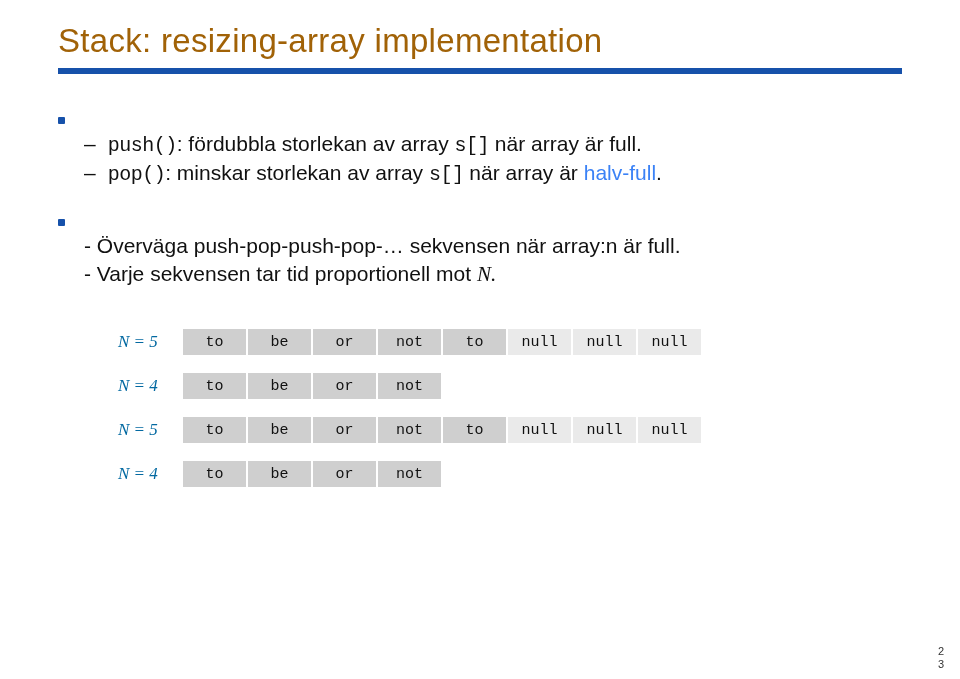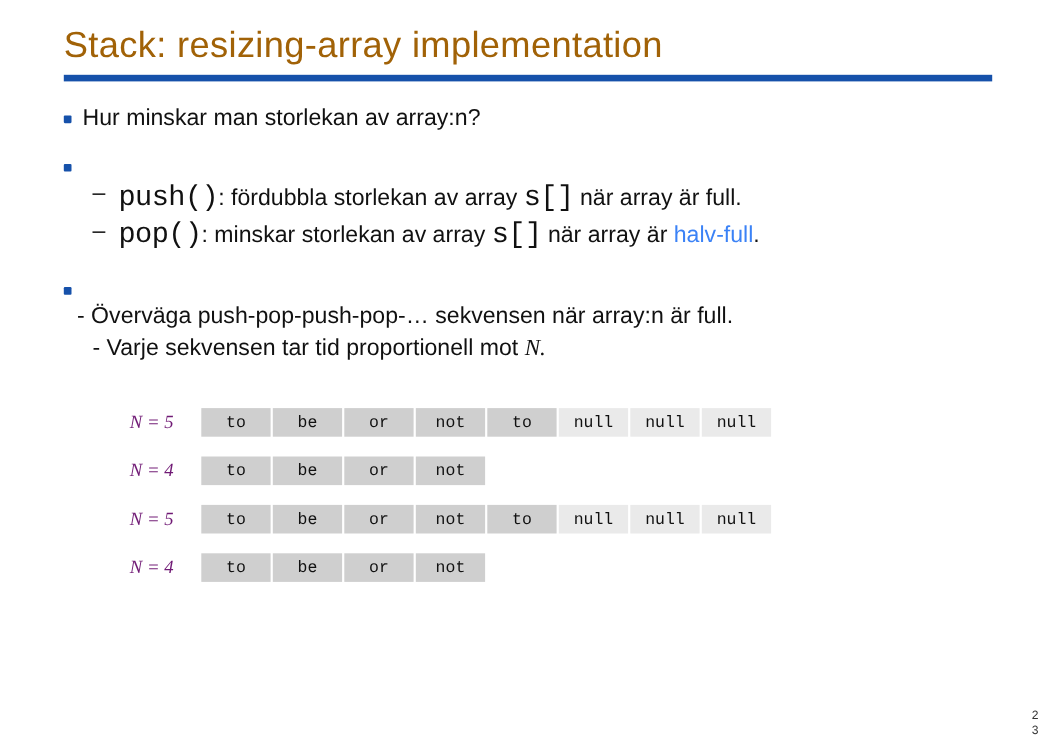--- a/index.html
+++ b/index.html
@@ -7,50 +7,46 @@
   .slide { width: 960px; height: 679px; position: relative; padding: 22px 58px 0 58px; }
   .title { color: #a16207; font-size: 33px; letter-spacing: 0.3px; }
   .title-rule { height: 6px; background: #1651aa; margin: 8px 0 0 0; width: 100%; }
   .content { padding-top: 22px; }
   .bullet { display: flex; align-items: flex-start; margin-bottom: 8px; }
   .dot { width: 7px; height: 7px; background: #1651aa; border-radius: 1px; margin-top: 9px; margin-right: 10px; flex-shrink: 0; }
   .b-text { font-size: 21px; color: #111; }
   .sub { display: flex; align-items: flex-start; margin-left: 26px; margin-bottom: 4px; }
   .sub-dash { font-size: 21px; color: #111; margin-right: 12px; margin-left: 0; }
   .sub-text { font-size: 21px; color: #111; }
-  .mono { font-family: "Courier New", Courier, monospace; font-size: 26px; letter-spacing: -0.5px; }
+  .mono { font-family: "Courier New", Courier, monospace; font-size: 20px; letter-spacing: -0.5px; }
   .red { color: #3b82f6; }
   .gap-lg { height: 20px; }
   .gap-md { height: 12px; }
 
   .arrays { margin-top: 42px; margin-left: 60px; }
   .arr-row { display: flex; align-items: center; margin-bottom: 18px; }
-  .arr-label { width: 65px; font-family: Georgia, 'Times New Roman', serif; font-style: italic; font-size: 17px; color: #701a75; text-align: left; }
+  .arr-label { width: 65px; font-family: Georgia, 'Times New Roman', serif; font-style: italic; font-size: 17px; color: #0369a1; text-align: left; }
   .arr-cells { display: flex; text-align: right; }
   .cell { width: 63px; height: 26px; display: flex; align-items: center; justify-content: center; font-family: "Courier New", Courier, monospace; font-size: 15px; color: #111; }
   .cell.f { background: #cfcfcf; }
   .cell.e { background: #eaeaea; }
   .cell + .cell { margin-left: 2px; }
 
   .pagenum { position: absolute; bottom: 8px; right: 16px; font-size: 11px; color: #333; font-family: Verdana, Geneva, sans-serif; text-align: right; line-height: 1.2; }
 </style>
 </head>
 <body>
 
 <div class="slide">
 
   <div class="title">Stack:  resizing-array implementation</div>
   <div class="title-rule"></div>
 
   <div class="content">
 
-    <div class="bullet">
-      <div class="dot"></div>
-      <div class="b-text">Hur minskar man storlekan av array:n?</div>
-    </div>
 
     <div class="gap-md"></div>
 
     <div class="bullet">
       <div class="dot"></div>
     </div>
 
     <div class="sub">
       <span class="sub-dash">–</span>
       <span class="sub-text">
@@ -64,21 +60,21 @@
         <span class="mono">pop()</span><span>: minskar storlekan av array </span><span class="mono">s[]</span><span> när array är </span><span class="red">halv-full</span><span>.</span>
       </span>
     </div>
 
     <div class="gap-lg"></div>
 
     <div class="bullet">
       <div class="dot"></div>
     </div>
 
-    <div class="sub" style="margin-left:12px;">
+    <div class="sub" style="margin-left:26px;">
       <span class="sub-text">- Överväga push-pop-push-pop-… sekvensen när array:n är full.</span>
     </div>
 
     <div class="sub" style="margin-left:26px;">
       <span class="sub-text">
         <span>- Varje sekvensen tar tid proportionell mot </span><span style="font-family: Georgia,'Times New Roman',serif; font-style: italic;">N.</span>
       </span>
     </div>
 
     <div class="arrays" id="arrays-mount">

